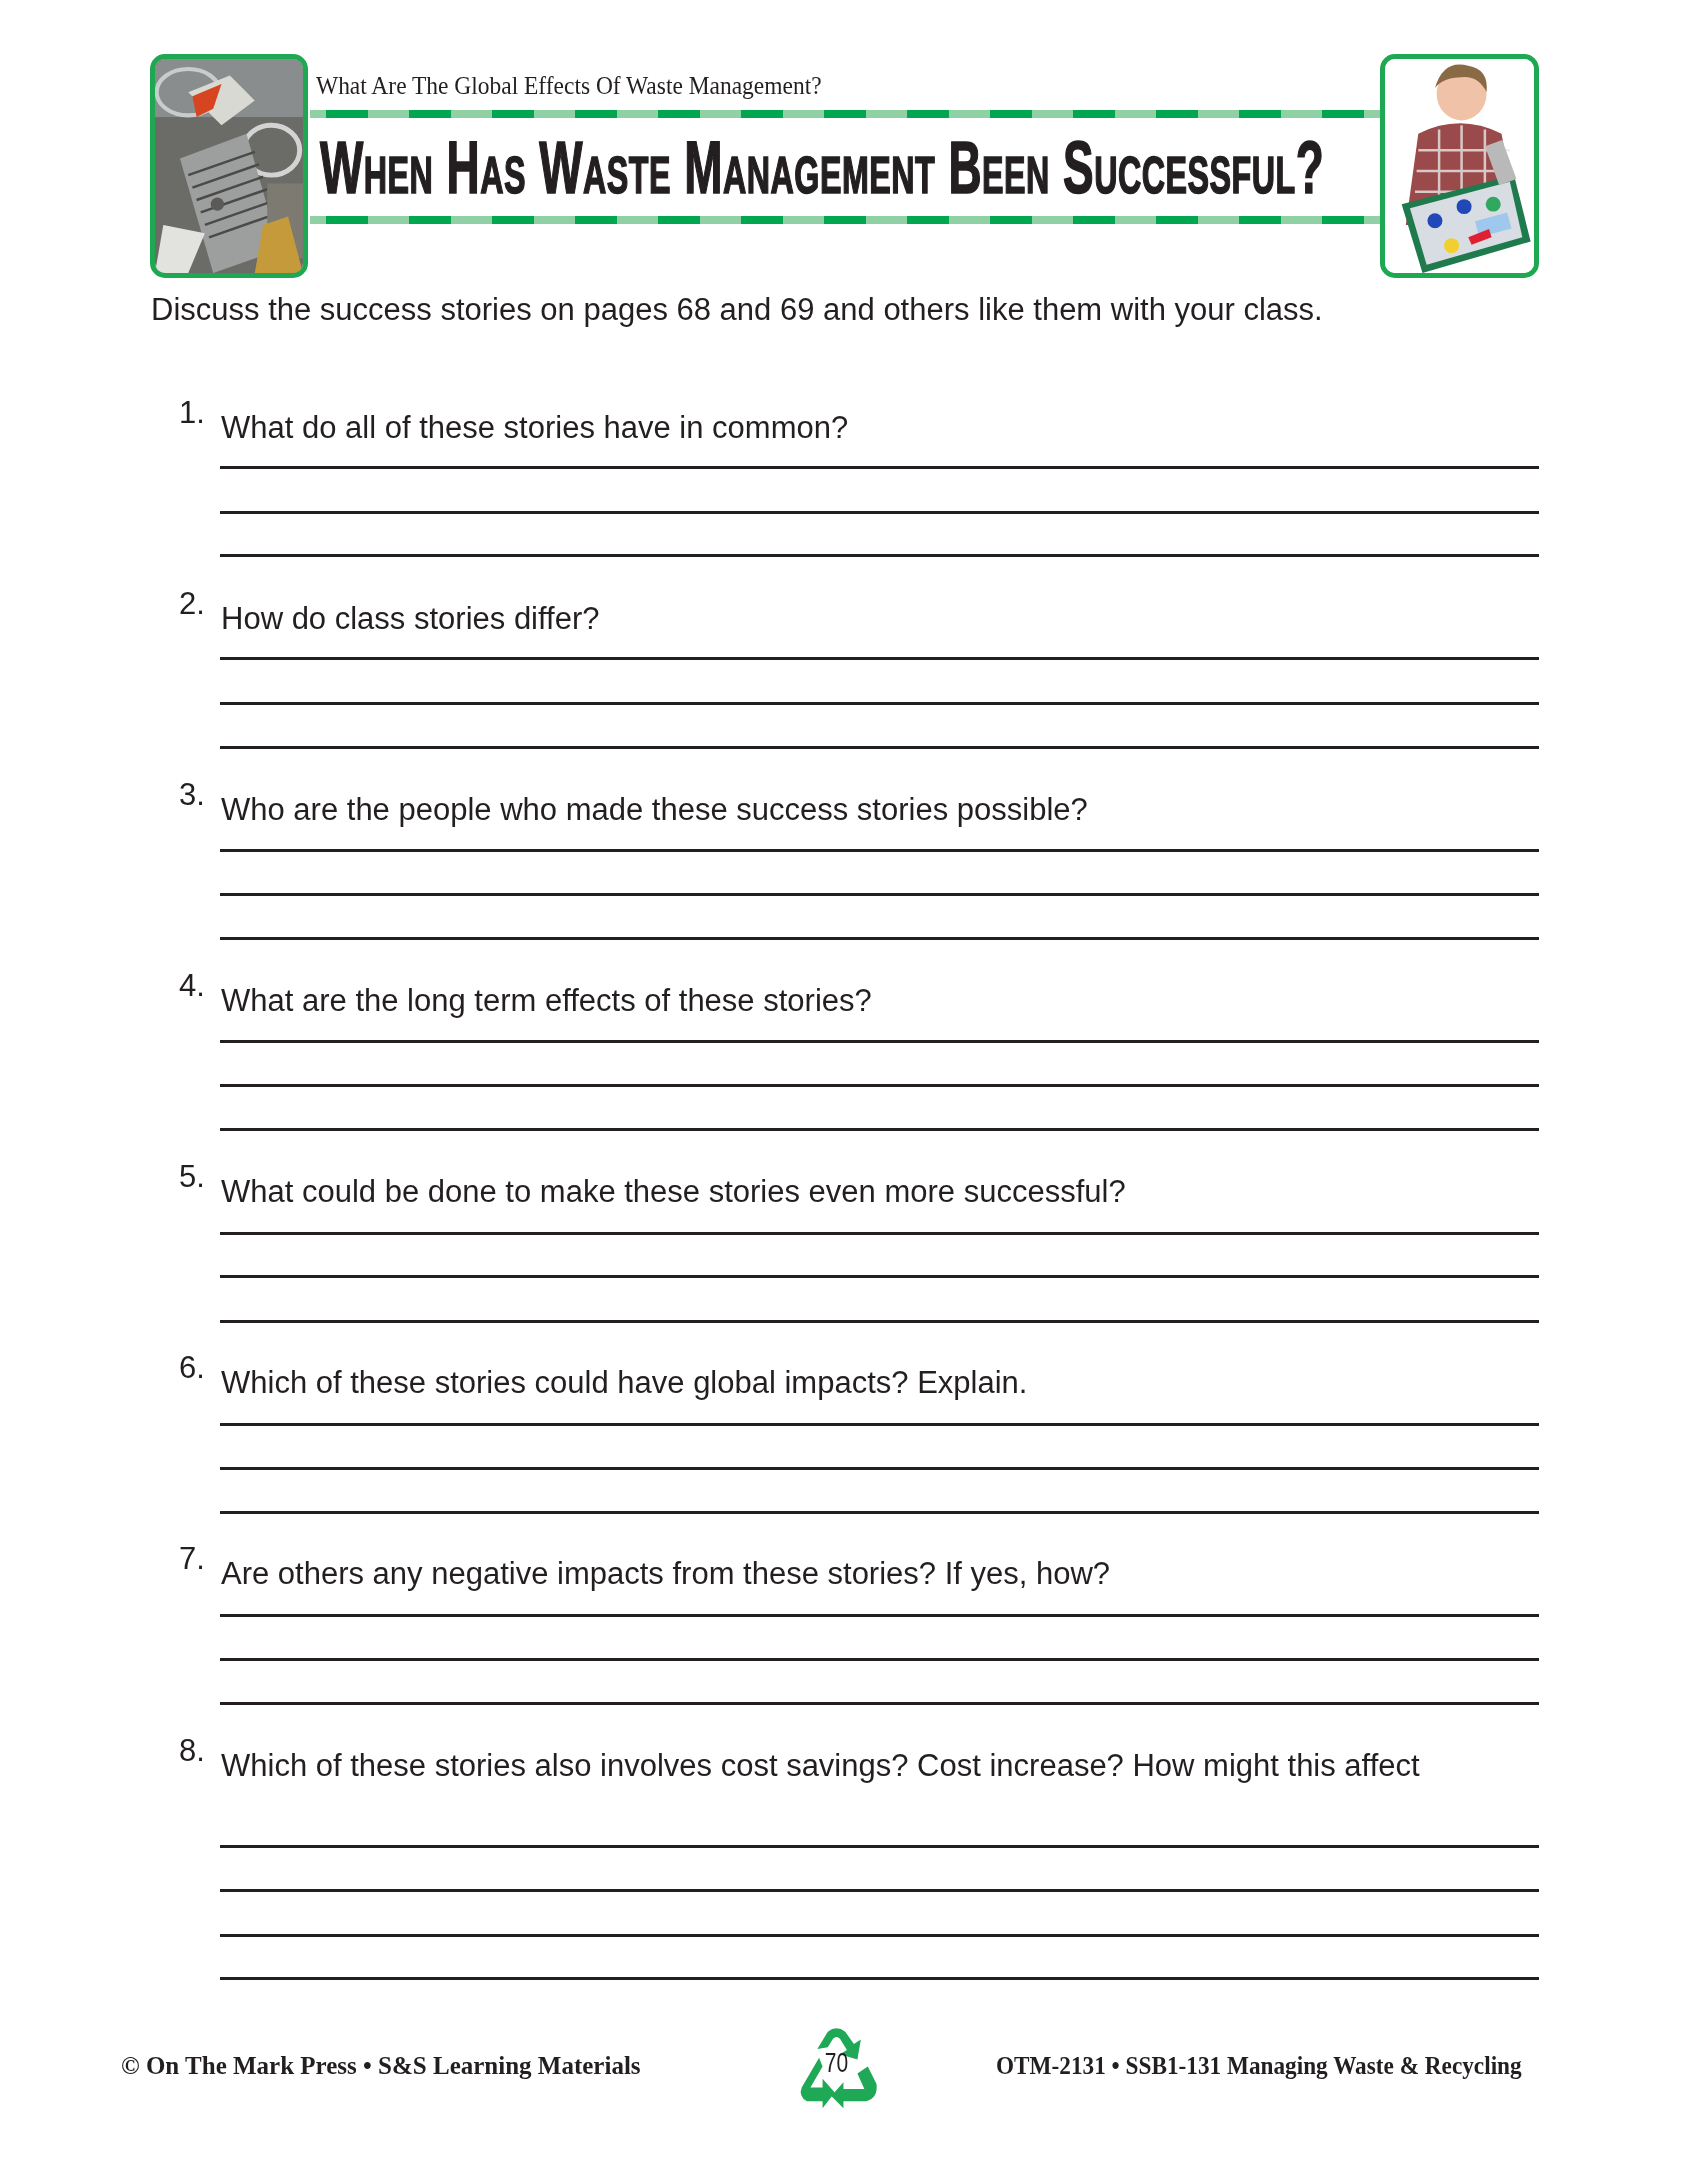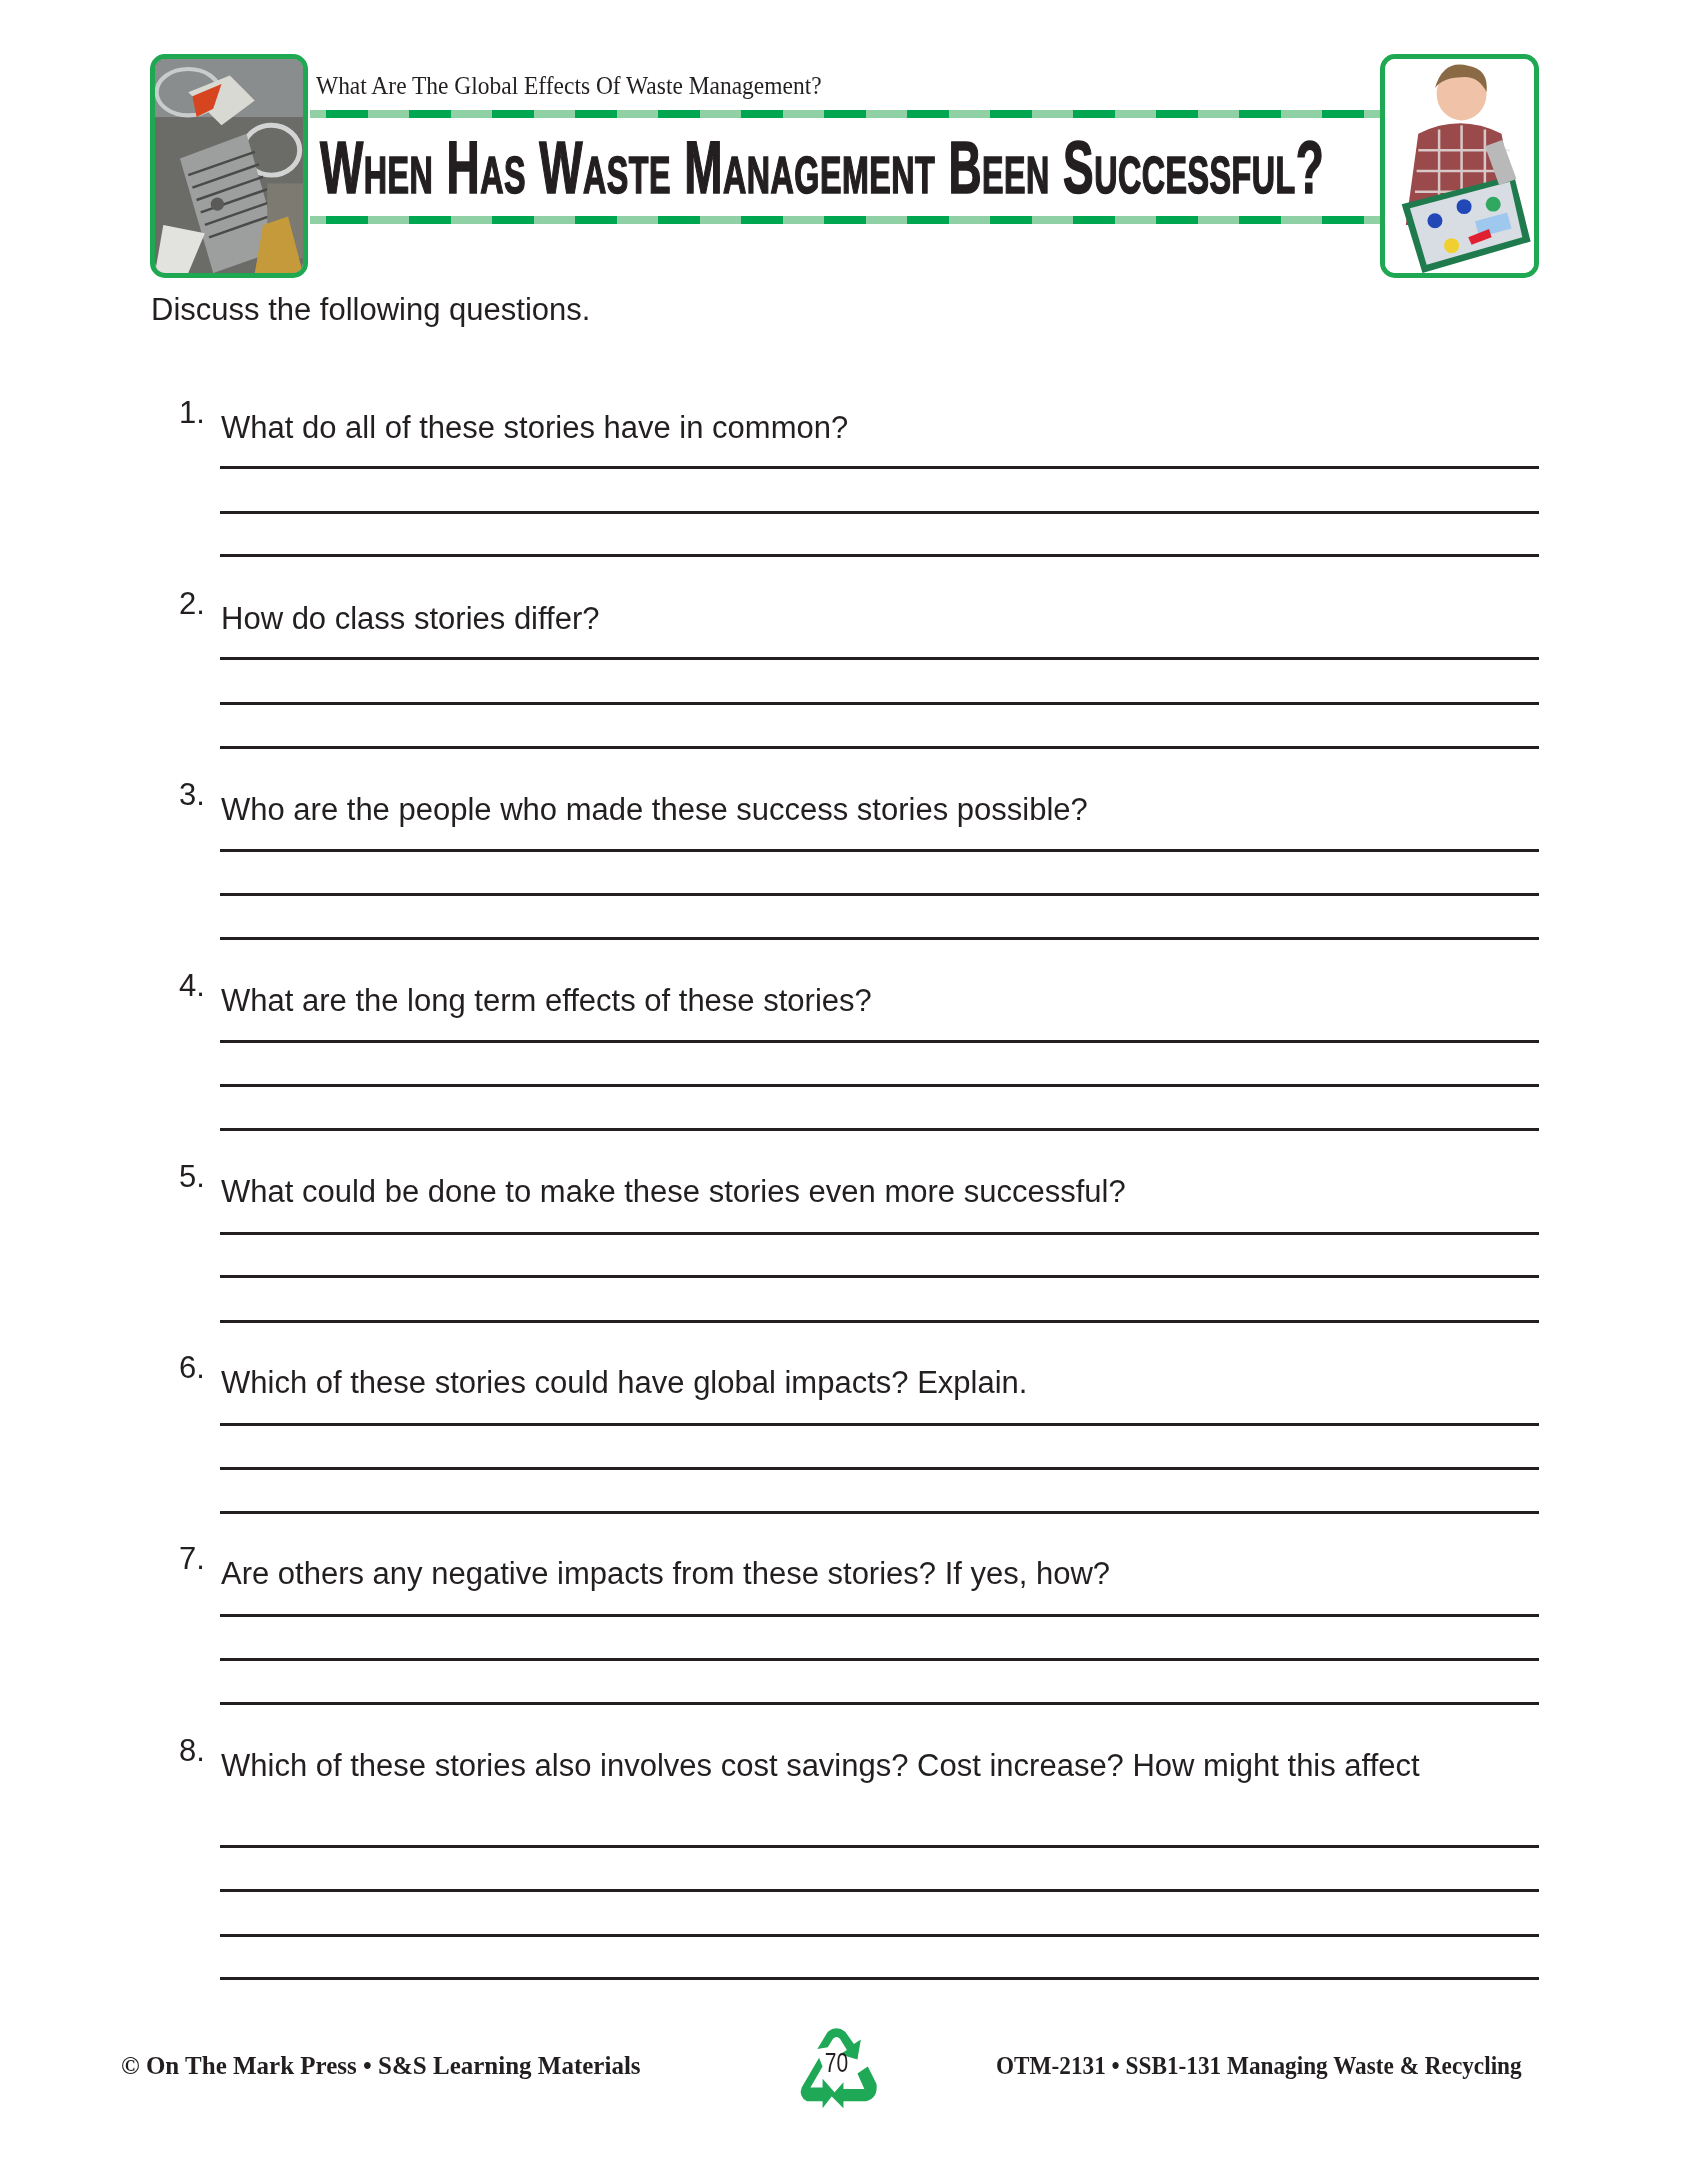--- a/index.html
+++ b/index.html
@@ -88,21 +88,21 @@
     <circle cx="95" cy="178" r="9" fill="#2248b8"></circle>
     <circle cx="80" cy="225" r="9" fill="#f0d030"></circle>
     <circle cx="130" cy="175" r="9" fill="#30a860"></circle>
     <rect x="110" y="190" width="40" height="20" fill="#9fc8ee" transform="rotate(-15 130 200)"></rect>
     <path d="M100 215 L125 205 L128 215 L104 224 Z" fill="#e02030"></path>
     <rect x="128" y="100" width="22" height="50" fill="#b9b9b9" transform="rotate(-20 139 125)"></rect>
   </svg>
 </div>
 
 <div class="abs intro">
-  <div>Discuss the following questions.</div>
+  <div>Discuss the success stories on pages 68 and 69 and others like them with your class.</div>
 </div>
 
 <div class="q" style="top:393px;">
   <span class="q-num">1.</span>
   <div class="q-text">
       <div>What do all of these stories have in common?</div>
     </div>
 </div>
 <div class="line" style="top:466px;"></div>
 <div class="line" style="top:511px;"></div>

